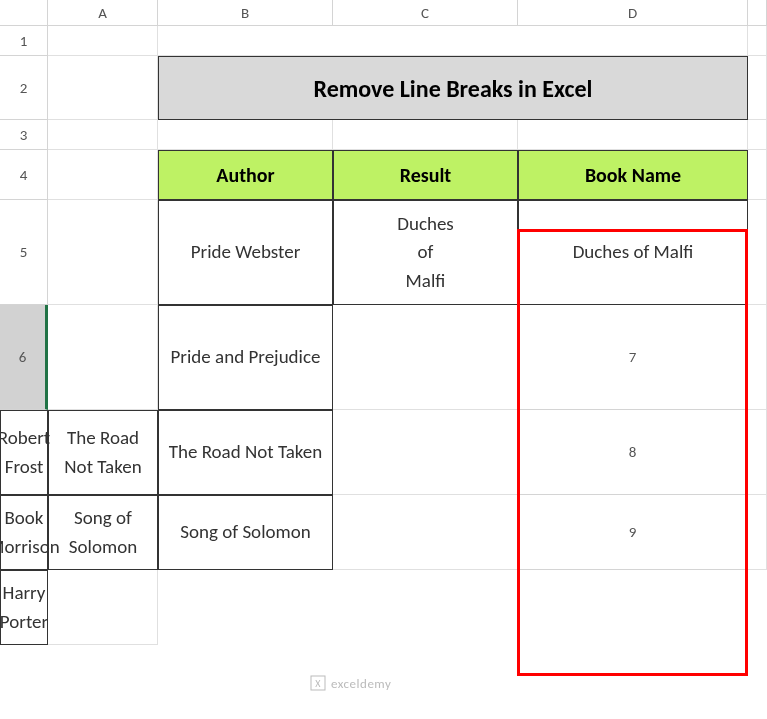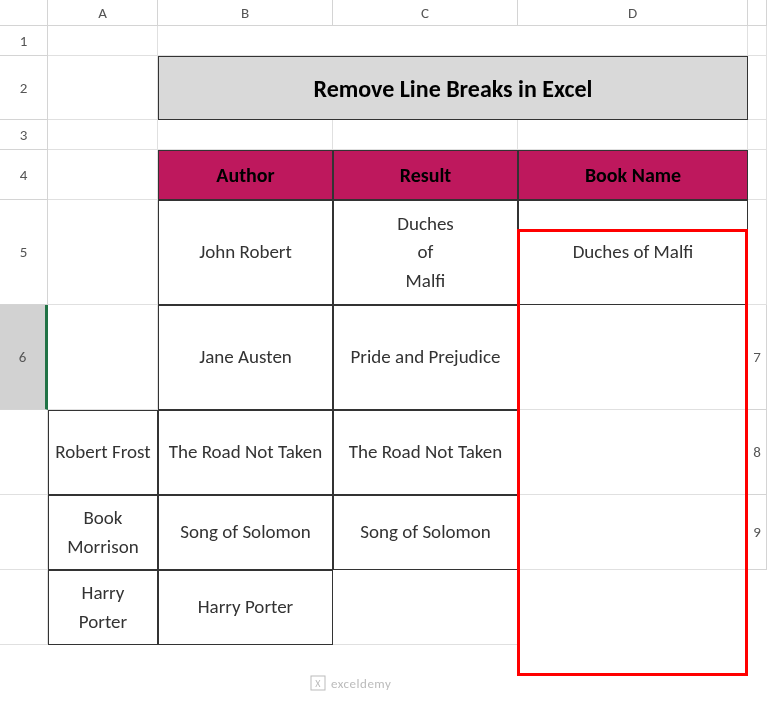--- a/index.html
+++ b/index.html
@@ -73,21 +73,21 @@
       border: 1px solid #333;
       display: flex;
       align-items: center;
       justify-content: center;
       font-size: 24px;
       font-weight: bold;
       color: #000;
     }
 
     .table-header {
-      background: #be185d;
+      background: #bef264;
       border: 1px solid #333;
       font-weight: bold;
       font-size: 20px;
       color: #000;
       display: flex;
       align-items: center;
       justify-content: center;
     }
 
     .data-cell {
@@ -167,51 +167,48 @@
 
   <div class="row-header">4</div>
   <div class="cell"></div>
   <div class="table-header">Author</div>
   <div class="table-header">Result</div>
   <div class="table-header">Book Name</div>
   <div class="cell"></div>
 
   <div class="row-header">5</div>
   <div class="cell"></div>
-  <div class="data-cell">John Robert</div>
+  <div class="data-cell">Pride Webster</div>
   <div class="data-cell">Duches
 of
 Malfi</div>
   <div class="data-cell result-col">Duches of Malfi</div>
   <div class="cell"></div>
 
   <div class="row-header selected">6</div>
   <div class="cell"></div>
-  <div class="data-cell">Jane Austen</div>
   <div class="data-cell result-col">Pride and  Prejudice</div>
   <div class="cell"></div>
 
   <div class="row-header">7</div>
   <div class="cell"></div>
   <div class="data-cell">Robert Frost</div>
   <div class="data-cell">The Road Not Taken</div>
   <div class="data-cell result-col">The Road Not Taken</div>
   <div class="cell"></div>
 
   <div class="row-header">8</div>
   <div class="cell"></div>
   <div class="data-cell">Book Morrison</div>
   <div class="data-cell">Song of Solomon</div>
   <div class="data-cell result-col">Song of Solomon</div>
   <div class="cell"></div>
 
   <div class="row-header">9</div>
   <div class="cell"></div>
-  <div class="data-cell">Harry
-Porter</div>
   <div class="data-cell result-col">Harry Porter</div>
   <div class="cell"></div>
 </div>
 
 <div class="red-highlight" style="left:517px; top:229px; width:231px; height:447px;"></div>
 
 <div class="watermark">
   <span class="watermark-icon">
     <svg viewBox="0 0 16 16" width="16" height="16">
         <rect x="1" y="1" width="14" height="14" fill="none" stroke="#bbb" stroke-width="1"></rect>

